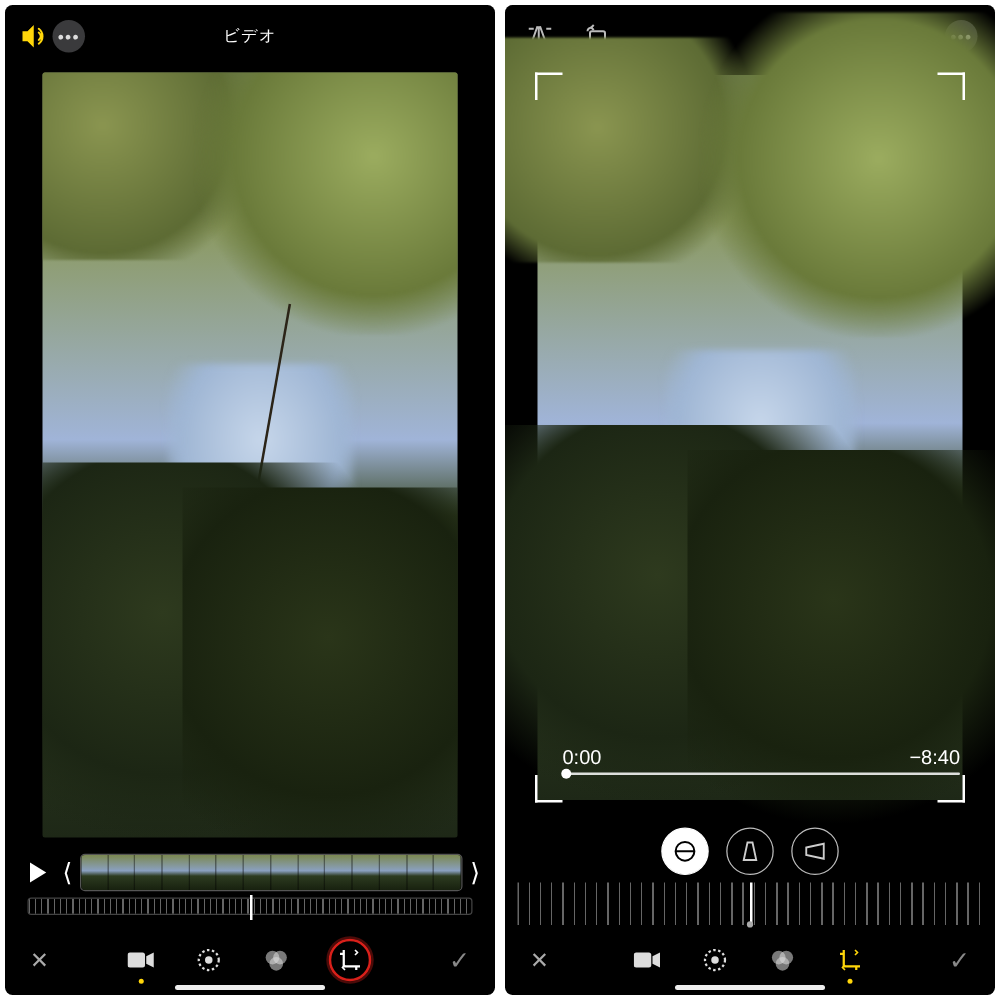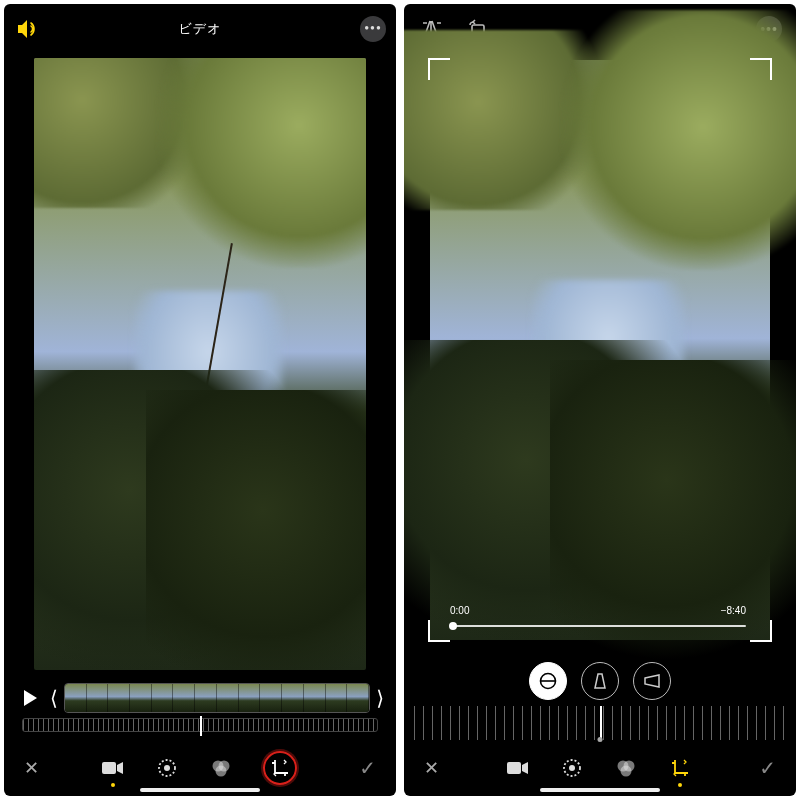--- a/index.html
+++ b/index.html
@@ -19,24 +19,23 @@
     position: relative;
     display: flex;
     flex-direction: column;
     overflow: hidden;
   }
   
   .top-bar {
     height: 50px;
     display: flex;
     align-items: center;
-    justify-content: space-between;
+    justify-content: flex-start;
     padding: 0 10px;
     position: relative;
-    font-family: Liberation Serif, serif;
   }
   .top-title {
     position: absolute;
     left: 0; right: 0;
     text-align: center;
     color: #fff;
     font-size: 13px;
     letter-spacing: 1px;
     pointer-events: none;
   }
@@ -151,23 +150,23 @@
   .crop-inner .fol2 { position:absolute; top:-50px; right:-50px; width:260px; height:260px; background:radial-gradient(circle at 55% 45%,#9bac5f 0%,#6a7a3a 55%,transparent 72%); filter:blur(1px);}
   .crop-inner .fol3 { position:absolute; bottom:0; left:-30px; width:280px; height:300px; background:radial-gradient(circle at 45% 40%,#2e3a1e 0%,#1c2614 55%,transparent 78%);}
   .crop-inner .fol4 { position:absolute; bottom:-20px; right:-40px; width:260px; height:300px; background:radial-gradient(circle at 45% 40%,#2a3519 0%,#19220f 55%,transparent 78%);}
   .crop-inner .sky { position:absolute; top:38%; left:30%; width:45%; height:25%; background:radial-gradient(ellipse at 50% 40%,#c6d6ea 0%,#9fb6d4 60%,transparent 80%); filter:blur(3px);}
   .corner { position:absolute; width:22px; height:22px; border:2px solid #fff;}
   .c-tl { top:4px; left:4px; border-right:none; border-bottom:none;}
   .c-tr { top:4px; right:4px; border-left:none; border-bottom:none;}
   .c-bl { bottom:8px; left:4px; border-right:none; border-top:none;}
   .c-br { bottom:8px; right:4px; border-left:none; border-top:none;}
   .time-overlay {
-    position:absolute; left:20px; right:24px; bottom:24px;
+    position:absolute; left:20px; right:2px; bottom:24px;
     display:flex; justify-content:space-between; align-items:flex-start;
-    color:#fff; font-size:10px;
+    color:#fff; font-size:16px;
   }
   .time-overlay .bar { position:absolute; left:0; right:0; top:20px; height:2px; background:rgba(255,255,255,.85); border-radius:1px;}
   .time-overlay .bar::before{content:""; position:absolute; left:-1px; top:-3px; width:8px; height:8px; border-radius:50%; background:#fff;}
   
   .straighten-row { height:50px; display:flex; align-items:center; justify-content:center; gap:14px;}
   .round-btn {
     width:38px; height:38px; border:1.5px solid #bbb; border-radius:50%;
     display:flex; align-items:center; justify-content:center; color:#ddd;
   }
   .round-btn.active { background:#fff; color:#000; border-color:#fff;}

